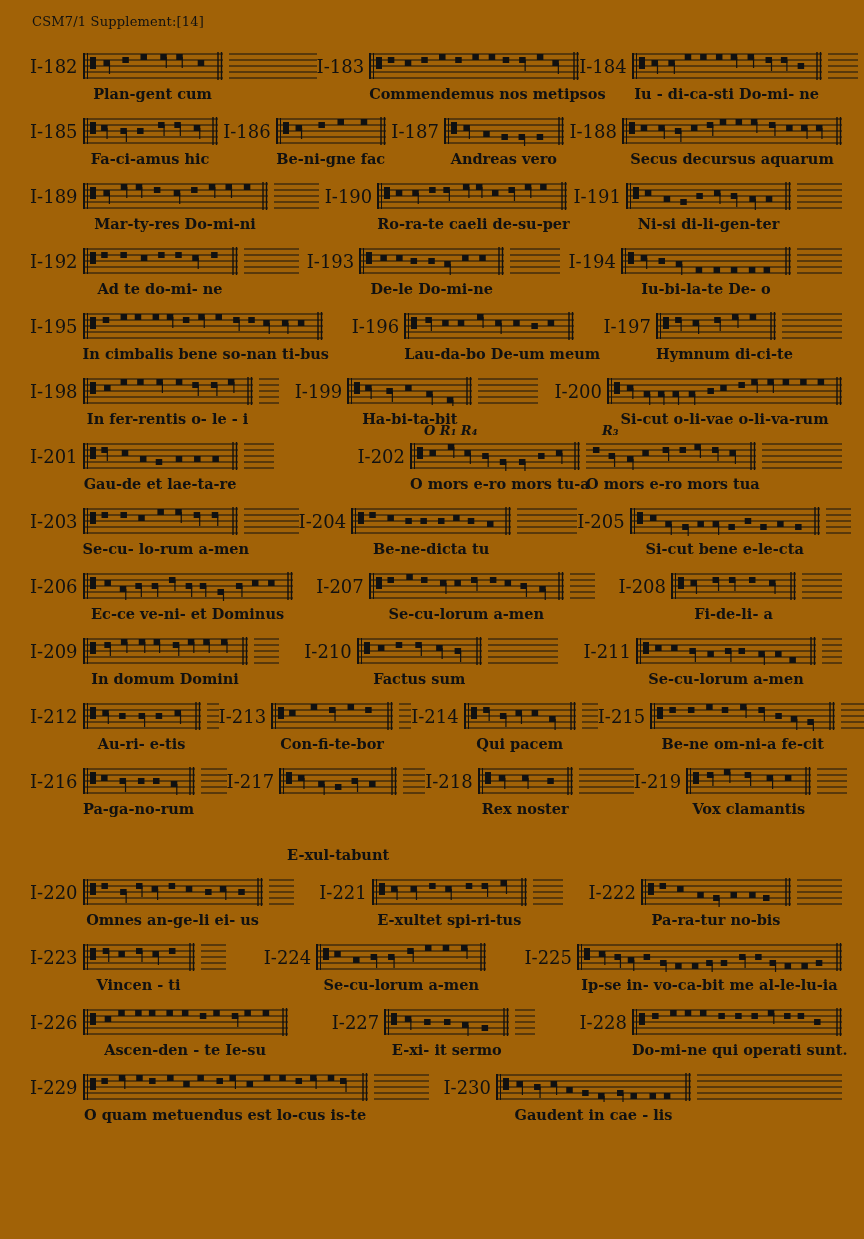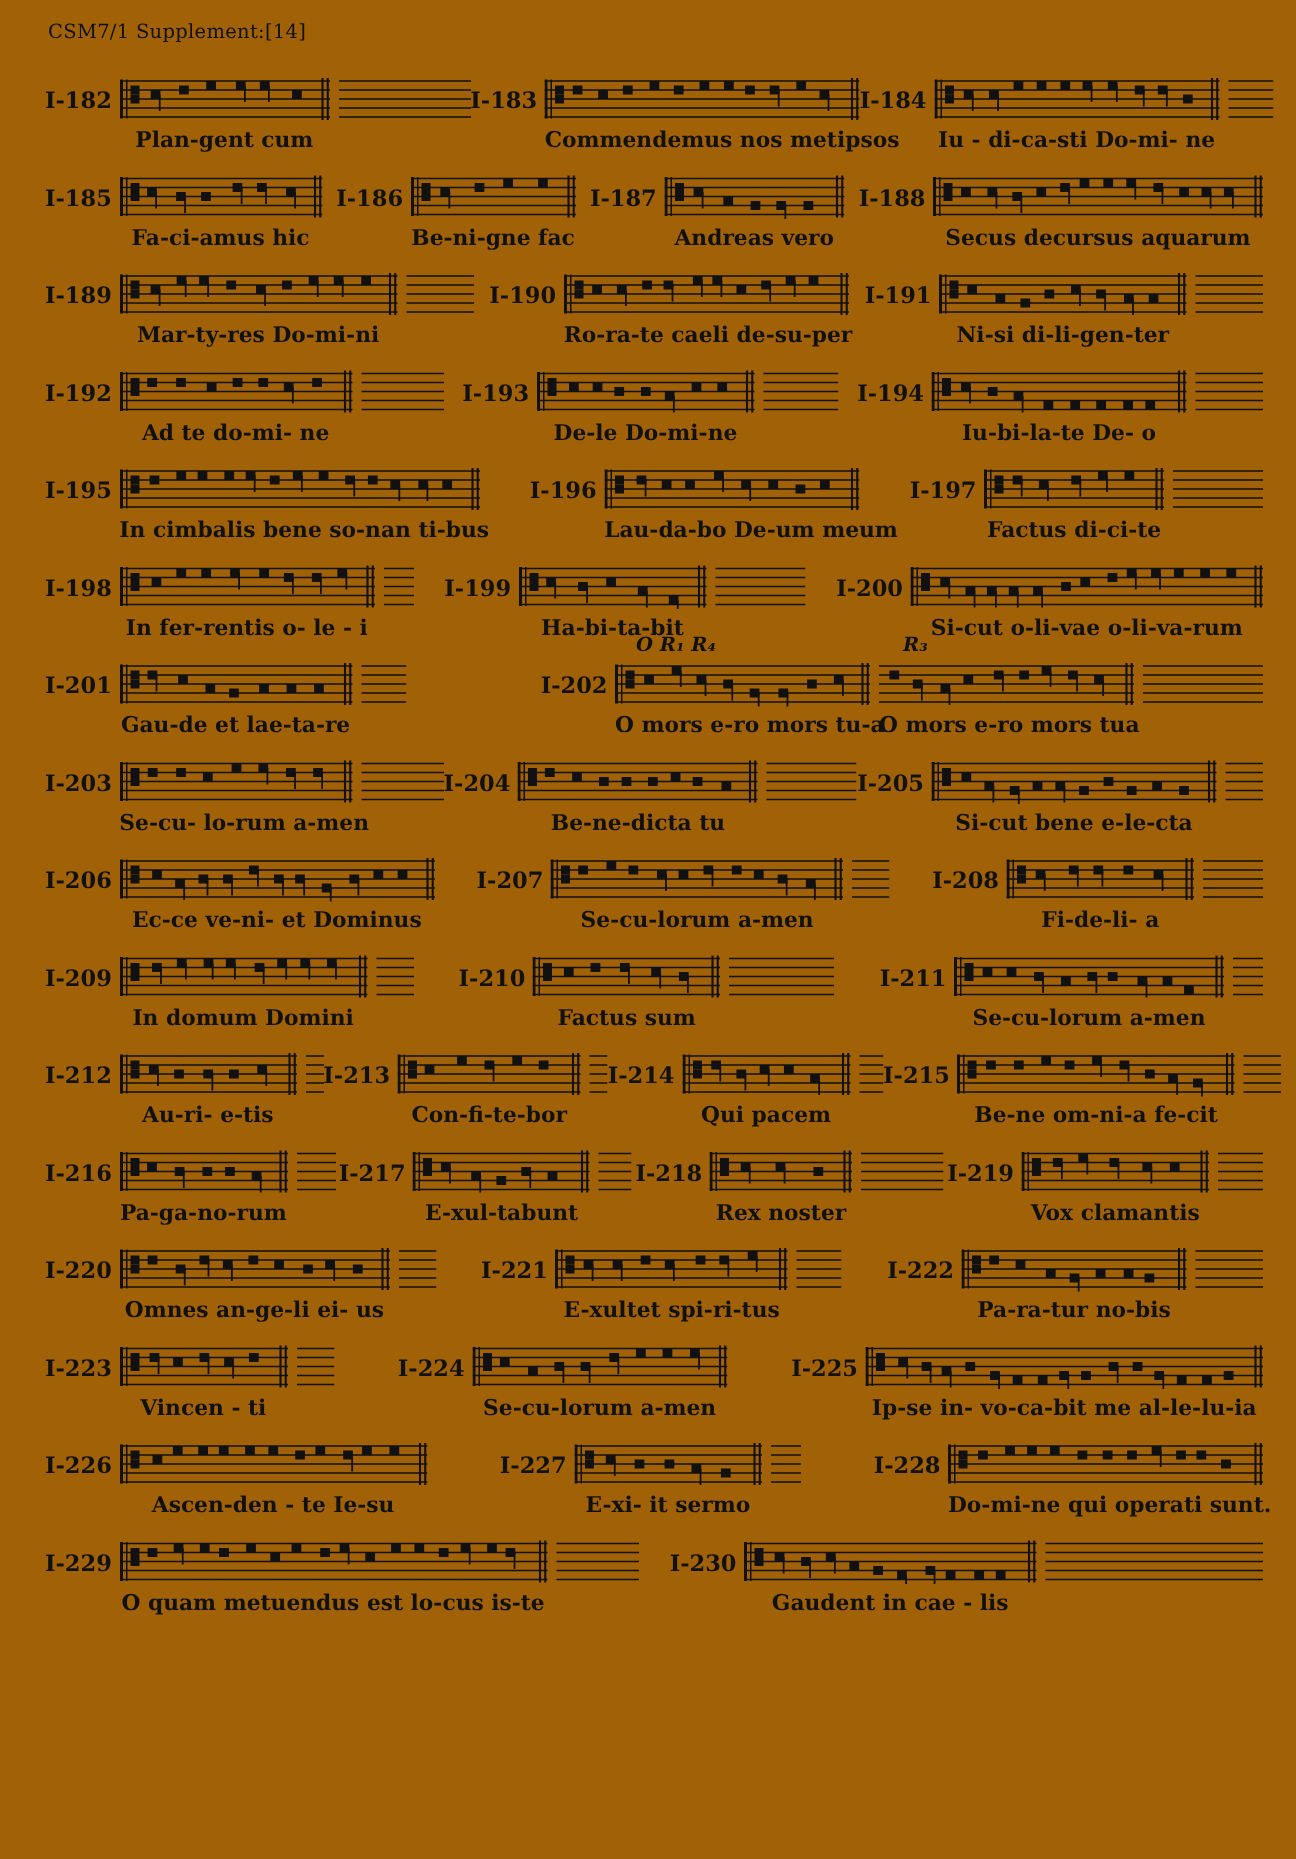--- a/index.html
+++ b/index.html
@@ -4,21 +4,21 @@
 <style>
   html,body{margin:0;padding:0;background:#fff;}
   .page{
     position:relative;width:864px;height:1239px;background:#a16207;color:#111;
     font-family:"DejaVu Serif","Liberation Serif",serif;
     box-sizing:border-box;padding:12px 22px 0 30px;overflow:hidden;
   }
   .hdr{font-size:13px;letter-spacing:.2px;margin:2px 0 20px 2px;}
   .row{display:flex;justify-content:space-between;align-items:flex-start;margin-bottom:12px;position:relative;}
   .incipit{display:flex;align-items:flex-start;}
-  .label{font-weight:bold;font-size:15px;line-height:36px;margin-right:5px;white-space:nowrap;}
+  .label{font-weight:normal;font-size:18px;line-height:36px;margin-right:5px;white-space:nowrap;}
   .sw{position:relative;}
   .staff{display:block;}
   .capwrap{display:flex;gap:6px;}
   .caption{font-weight:bold;font-size:14.5px;text-align:center;white-space:nowrap;margin-top:0px;line-height:17px;}
   .ann{position:absolute;top:-15px;font-style:italic;font-weight:bold;font-size:13px;white-space:nowrap;line-height:14px;}
 </style>
 </head>
 <body>
 
 <div class="page">
@@ -553,21 +553,21 @@
               <line x1="81.98862546961755" y1="8" x2="81.98862546961755" y2="19" stroke="#111111" stroke-width="1.2"></line>
               <rect x="93.6555411638692" y="5" width="6.5" height="6" fill="#111111"></rect>
               <line x1="115" y1="3" x2="115" y2="31" stroke="#111111" stroke-width="1.4"></line>
               <line x1="118.5" y1="3" x2="118.5" y2="31" stroke="#111111" stroke-width="1.4"></line>
               <line x1="126" y1="5" x2="186" y2="5" stroke="#111111" stroke-width="1"></line>
               <line x1="126" y1="11" x2="186" y2="11" stroke="#111111" stroke-width="1"></line>
               <line x1="126" y1="17" x2="186" y2="17" stroke="#111111" stroke-width="1"></line>
               <line x1="126" y1="23" x2="186" y2="23" stroke="#111111" stroke-width="1"></line>
               <line x1="126" y1="29" x2="186" y2="29" stroke="#111111" stroke-width="1"></line>
             </svg>
-            <div class="caption" style="width: 120px;">Factus di-ci-te</div>
+            <div class="caption" style="width: 120px;">Hymnum di-ci-te</div>
           </div>
         </div>
       </div>
       <div class="row">
         <div class="incipit">
           <span class="label">I-198</span>
           <div class="sw">
             <svg class="staff" width="196" height="36">
               <line x1="0" y1="5" x2="170" y2="5" stroke="#111111" stroke-width="1"></line>
               <line x1="0" y1="11" x2="170" y2="11" stroke="#111111" stroke-width="1"></line>
@@ -1287,21 +1287,21 @@
               <line x1="78.51862882170826" y1="17" x2="78.51862882170826" y2="28" stroke="#111111" stroke-width="1.2"></line>
               <rect x="90.05618634168059" y="17" width="6.5" height="6" fill="#111111"></rect>
               <line x1="113" y1="3" x2="113" y2="31" stroke="#111111" stroke-width="1.4"></line>
               <line x1="116.5" y1="3" x2="116.5" y2="31" stroke="#111111" stroke-width="1.4"></line>
               <line x1="124" y1="5" x2="146" y2="5" stroke="#111111" stroke-width="1"></line>
               <line x1="124" y1="11" x2="146" y2="11" stroke="#111111" stroke-width="1"></line>
               <line x1="124" y1="17" x2="146" y2="17" stroke="#111111" stroke-width="1"></line>
               <line x1="124" y1="23" x2="146" y2="23" stroke="#111111" stroke-width="1"></line>
               <line x1="124" y1="29" x2="146" y2="29" stroke="#111111" stroke-width="1"></line>
             </svg>
-            <div class="caption" style="width: 118px;">E-xul-tabunt</div>
+            <div class="caption" style="width: 118px; margin-top: 46px;">E-xul-tabunt</div>
           </div>
         </div>
         <div class="incipit">
           <span class="label">I-218</span>
           <div class="sw">
             <svg class="staff" width="156" height="36">
               <line x1="0" y1="5" x2="95" y2="5" stroke="#111111" stroke-width="1"></line>
               <line x1="0" y1="11" x2="95" y2="11" stroke="#111111" stroke-width="1"></line>
               <line x1="0" y1="17" x2="95" y2="17" stroke="#111111" stroke-width="1"></line>
               <line x1="0" y1="23" x2="95" y2="23" stroke="#111111" stroke-width="1"></line>

